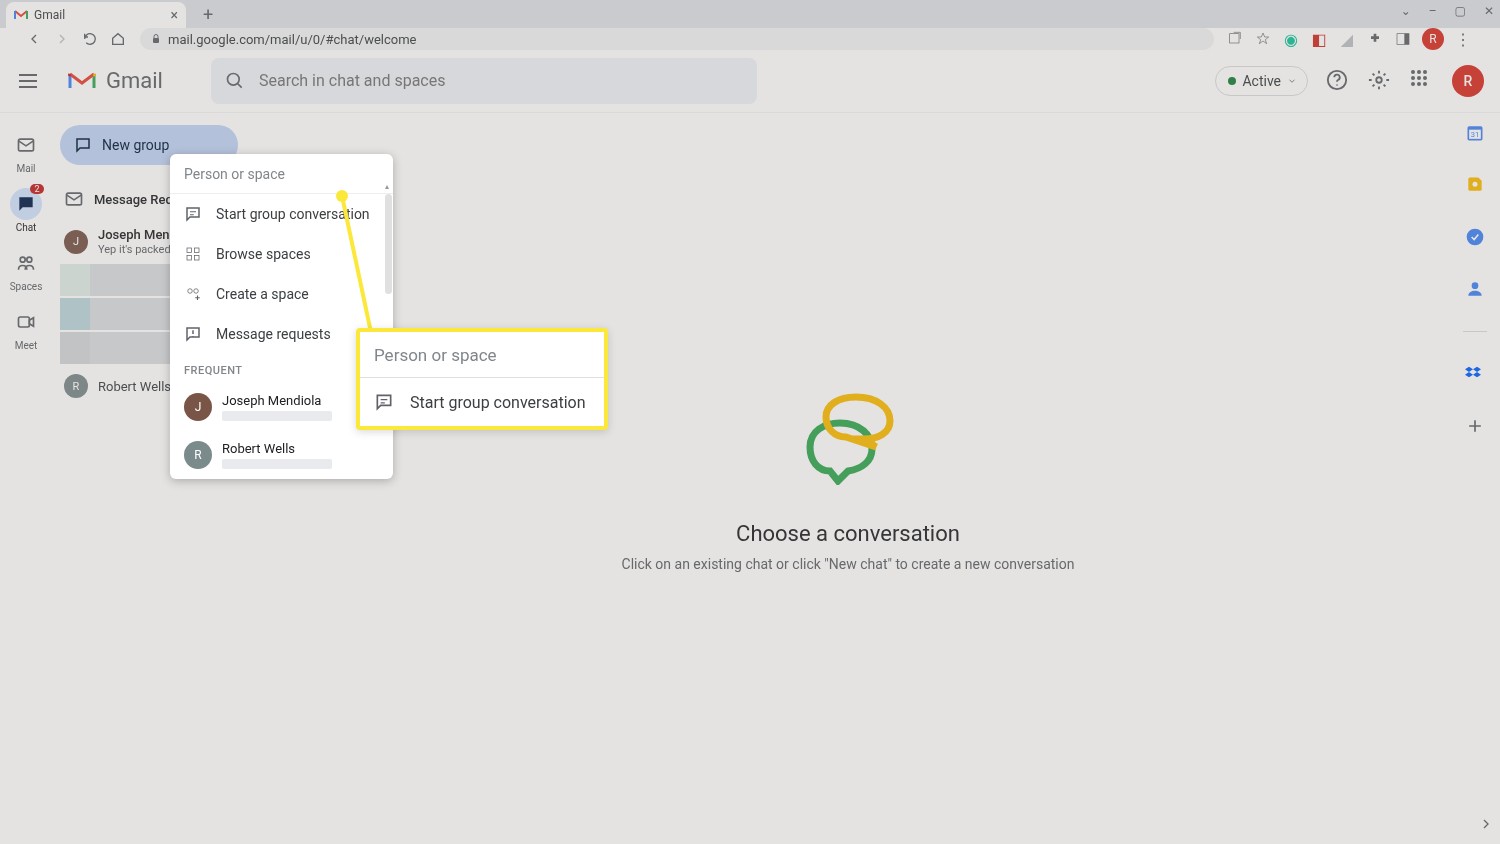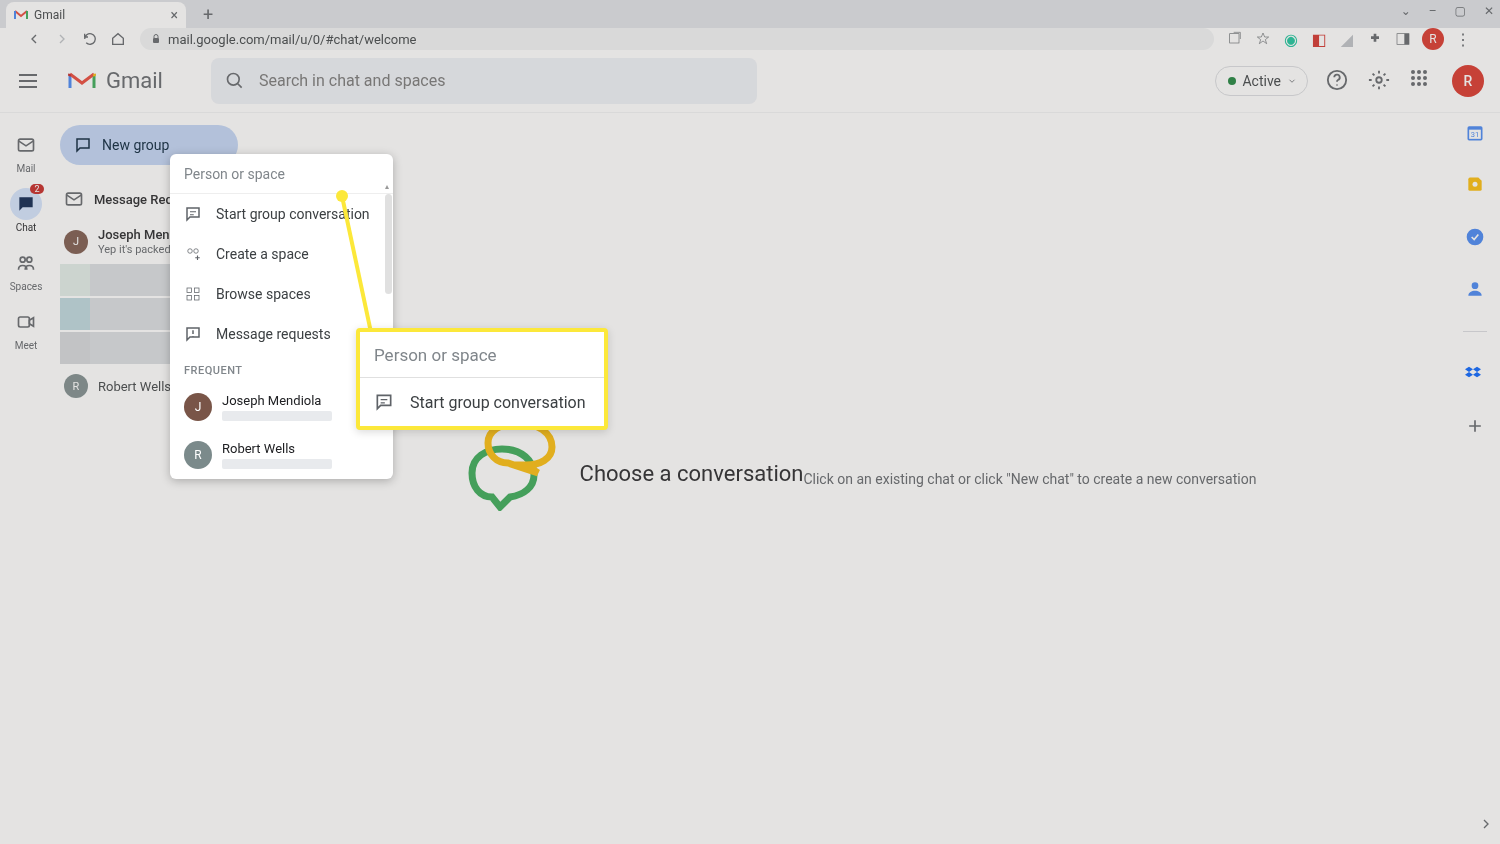--- a/index.html
+++ b/index.html
@@ -50,21 +50,21 @@
 .new-chat-btn { background:#c0d4f5; height:40px; border-radius:20px; display:flex; align-items:center; padding:0 14px; gap:10px; font-size:14px; color:#001d35; width:100%; margin-bottom:18px; }
 .chat-list-item { display:flex; align-items:center; gap:10px; padding:6px 4px; font-size:13px; color:#3c4043; border-radius:6px; }
 .chat-list-item .av { width:24px; height:24px; border-radius:50%; background:#9aa0a6; display:flex; align-items:center; justify-content:center; color:#fff; font-size:11px; flex-shrink:0; }
 .chat-list-item.msg-req { font-weight:500; color:#202124; margin-bottom:6px;}
 .conv-prev { display:flex; flex-direction:column; gap:1px; }
 .conv-prev .name { font-size:13px; color:#202124; font-weight:500;}
 .conv-prev .snippet { font-size:11px; color:#5f6368; }
 .blur-row { height:32px; margin:2px 0; display:flex; }
 .blur-row span { height:100%; }
 
-.content-area { flex:1; display:flex; flex-direction:row; align-items:center; justify-content:center; }
+.content-area { flex:1; display:flex; flex-direction:column; align-items:center; justify-content:center; }
 .empty-graphic { width:140px; height:100px; margin-bottom:36px; position:relative; }
 .empty-title { font-size:22px; color:#202124; margin-bottom:10px; }
 .empty-sub { font-size:14px; color:#5f6368; }
 
 .right-rail { width:50px; display:flex; flex-direction:column; align-items:center; padding-top:10px; gap:32px;justify-content:flex-end; }
 .side-ico { width:20px; height:20px; }
 .rr-expander { margin-top:auto; margin-bottom:12px; align-self:flex-end; margin-right:6px; color:#5f6368;}
 
 
 .popover { position:absolute; top:154px; left:170px; width:223px; background:#fff; border-radius:6px; box-shadow:0 2px 10px rgba(0,0,0,0.25); z-index:10; overflow:hidden;}
@@ -379,34 +379,34 @@
   <div class="scroll-track"></div>
   <div class="popover-item">
     <svg width="18" height="18" viewBox="0 0 24 24">
         <path d="M4 4h16v12H8l-4 4z" stroke="#5f6368" stroke-width="2" fill="none"></path>
         <path d="M8 9h8M8 13h5" stroke="#5f6368" stroke-width="1.5"></path>
       </svg>
     <span>Start group conversation</span>
   </div>
   <div class="popover-item">
     <svg width="18" height="18" viewBox="0 0 24 24">
-        <circle cx="8" cy="8" r="3" stroke="#5f6368" fill="none"></circle>
-        <circle cx="16" cy="8" r="3" stroke="#5f6368" fill="none"></circle>
-        <path d="M18 14v6M15 17h6" stroke="#5f6368" stroke-width="1.5"></path>
-      </svg>
-    <span>Create a space</span>
-  </div>
-  <div class="popover-item">
-    <svg width="18" height="18" viewBox="0 0 24 24">
         <rect x="4" y="4" width="6" height="6" stroke="#5f6368" fill="none"></rect>
         <rect x="14" y="4" width="6" height="6" stroke="#5f6368" fill="none"></rect>
         <rect x="4" y="14" width="6" height="6" stroke="#5f6368" fill="none"></rect>
         <rect x="14" y="14" width="6" height="6" stroke="#5f6368" fill="none"></rect>
       </svg>
     <span>Browse spaces</span>
+  </div>
+  <div class="popover-item">
+    <svg width="18" height="18" viewBox="0 0 24 24">
+        <circle cx="8" cy="8" r="3" stroke="#5f6368" fill="none"></circle>
+        <circle cx="16" cy="8" r="3" stroke="#5f6368" fill="none"></circle>
+        <path d="M18 14v6M15 17h6" stroke="#5f6368" stroke-width="1.5"></path>
+      </svg>
+    <span>Create a space</span>
   </div>
   <div class="popover-item">
     <svg width="18" height="18" viewBox="0 0 24 24">
         <path d="M4 4h16v12H8l-4 4z" stroke="#5f6368" stroke-width="2" fill="none"></path>
         <path d="M12 7v5M12 15v1" stroke="#5f6368" stroke-width="2"></path>
       </svg>
     <span>Message requests</span>
   </div>
   <div class="popover-section">FREQUENT</div>
   <div class="freq-item">

